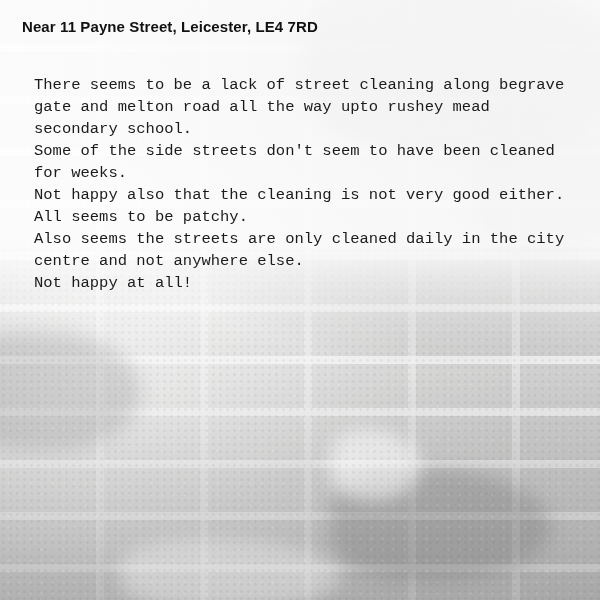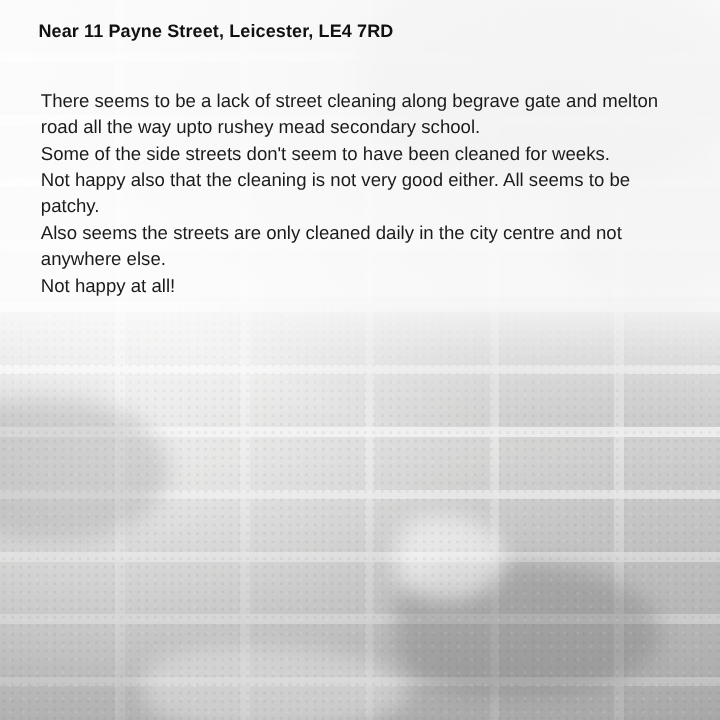--- a/index.html
+++ b/index.html
@@ -76,38 +76,39 @@
     background: linear-gradient(to bottom, rgba(255,255,255,0.93) 0%, rgba(255,255,255,0.90) 70%, rgba(255,255,255,0.00) 100%);
     pointer-events: none;
   }
 
   
   #content {
     position: absolute;
     left: 0;
     top: 0;
     width: 600px;
-    padding: 18px 22px 0 32px;
+    padding: 18px 22px 0 22px;
     box-sizing: border-box;
   }
   #location-heading {
     font-size: 15px;
     font-weight: bold;
     color: #111111;
     letter-spacing: 0.1px;
     margin: 0 0 38px 0;
     line-height: 1.2;
   }
   #report-body {
     font-size: 15.5px;
     color: #1b1b1b;
     line-height: 1.42;
-    margin: 2px;
+    margin: 12px;
     white-space: pre-wrap;
     max-width: 552px;
+    font-family: Liberation Mono, monospace;
   }
 </style>
 </head>
 <body>
 
 <div id="card">
 
   <div id="photo"></div>
 
   <div class="blotch" style="left:300px; top:-20px; width:330px; height:170px; background:rgba(70,70,72,0.45);"></div>

